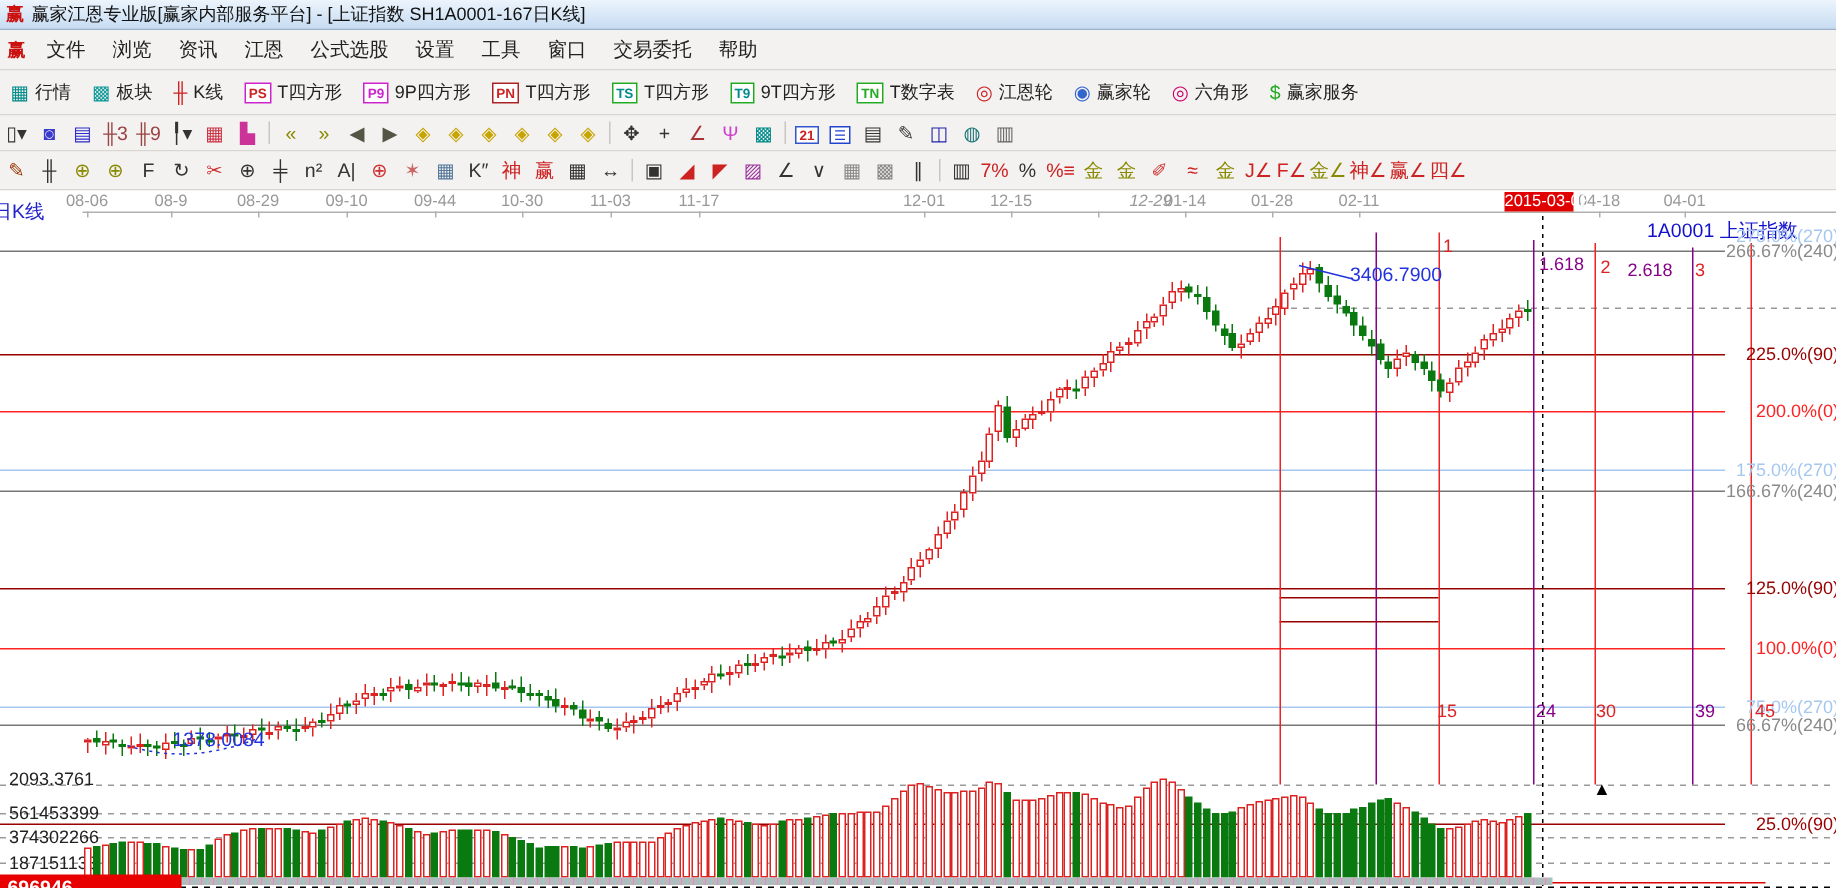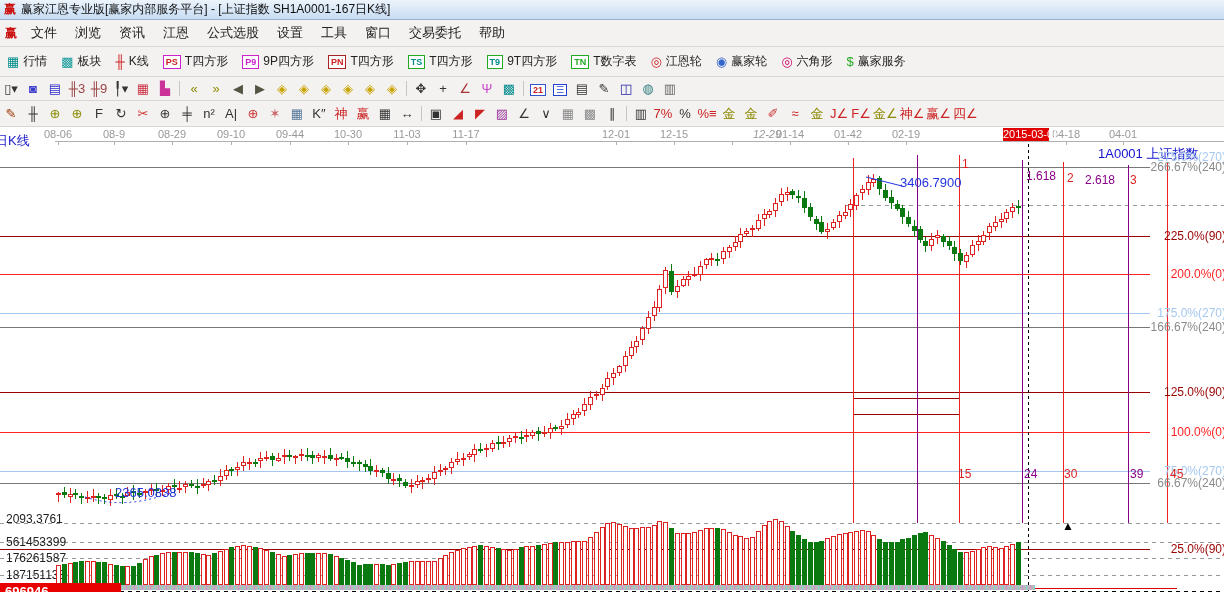--- a/index.html
+++ b/index.html
@@ -236,21 +236,21 @@
       <span class="ptl" style="color: rgb(136, 0, 136); left: 1085px; top: 47px;">2.618</span>
       <span class="ptl" style="color: rgb(221, 34, 34); left: 1130px; top: 47px;">3</span>
       <span class="ptl" style="color: rgb(221, 34, 34); left: 958px; top: 341px;">15</span>
       <span class="ptl" style="color: rgb(136, 0, 136); left: 1024px; top: 341px;">24</span>
       <span class="ptl" style="color: rgb(221, 34, 34); left: 1064px; top: 341px;">30</span>
       <span class="ptl" style="color: rgb(136, 0, 136); left: 1130px; top: 341px;">39</span>
       <span class="ptl" style="color: rgb(221, 34, 34); left: 1170px; top: 341px;">45</span>
       <span class="ptl" style="color: rgb(0, 0, 0); left: 1062px; top: 393px;">▲</span>
       <span class="lax" style="top: 385px;">2093.3761</span>
       <span class="lax" style="top: 408px;">561453399</span>
-      <span class="lax" style="top: 424px;">176261587</span>
+      <span class="lax" style="top: 424px;">374302266</span>
       <span class="lax" style="top: 441px;">187151133</span>
     </div>
   <div id="candlelayer">
       <div style="position: absolute; width: 1px; background: rgb(221, 34, 34); left: 58px; top: 365px; height: 10px;"></div>
       <div style="position: absolute; width: 5px; box-sizing: border-box; left: 56px; top: 366px; height: 2px; background: rgb(255, 255, 255); border: 1px solid rgb(221, 34, 34);"></div>
       <div style="position: absolute; width: 1px; background: rgb(10, 122, 16); left: 64px; top: 360px; height: 11px;"></div>
       <div style="position: absolute; width: 5px; box-sizing: border-box; left: 62px; top: 365px; height: 3px; background: rgb(10, 122, 16);"></div>
       <div style="position: absolute; width: 1px; background: rgb(221, 34, 34); left: 70px; top: 361px; height: 15px;"></div>
       <div style="position: absolute; width: 5px; box-sizing: border-box; left: 68px; top: 367px; height: 3px; background: rgb(255, 255, 255); border: 1px solid rgb(221, 34, 34);"></div>
       <div style="position: absolute; width: 1px; background: rgb(10, 122, 16); left: 75px; top: 362px; height: 10px;"></div>
@@ -749,21 +749,21 @@
       <div style="position: absolute; width: 5px; box-sizing: border-box; left: 999px; top: 421px; height: 37px; background: rgb(255, 255, 255); border: 1px solid rgb(221, 34, 34);"></div>
       <div style="position: absolute; width: 5px; box-sizing: border-box; left: 1004px; top: 419px; height: 39px; background: rgb(255, 255, 255); border: 1px solid rgb(221, 34, 34);"></div>
       <div style="position: absolute; width: 5px; box-sizing: border-box; left: 1010px; top: 417px; height: 41px; background: rgb(255, 255, 255); border: 1px solid rgb(221, 34, 34);"></div>
       <div style="position: absolute; width: 5px; box-sizing: border-box; left: 1016px; top: 415px; height: 43px; background: rgb(10, 122, 16);"></div>
     </div>
   <svg id="annot" width="1224" height="465" style="position:absolute;left:0;top:0;pointer-events:none">
     <path d="M85,370 Q125,383 170,366" fill="none" stroke="#2233dd" stroke-dasharray="2,3"></path>
     <path d="M866,50 L902,59" fill="none" stroke="#2233dd"></path>
   </svg>
   <span class="blue-val" id="hi-label" style="left: 900px; top: 48px;">3406.7900</span>
-  <span class="blue-val" id="lo-label" style="left: 115px; top: 358px;">2365.0838</span>
+  <span class="blue-val" id="lo-label" style="left: 115px; top: 358px;">1378.0084</span>
   <div id="axislayer">
       <span class="dlabel" style="left: 58px;">08-06</span>
       <div style="position: absolute; width: 1px; height: 4px; background: rgb(176, 176, 176); top: 14px; left: 58px;"></div>
       <span class="dlabel" style="left: 114px;">08-9</span>
       <div style="position: absolute; width: 1px; height: 4px; background: rgb(176, 176, 176); top: 14px; left: 114px;"></div>
       <span class="dlabel" style="left: 172px;">08-29</span>
       <div style="position: absolute; width: 1px; height: 4px; background: rgb(176, 176, 176); top: 14px; left: 172px;"></div>
       <span class="dlabel" style="left: 231px;">09-10</span>
       <div style="position: absolute; width: 1px; height: 4px; background: rgb(176, 176, 176); top: 14px; left: 231px;"></div>
       <span class="dlabel" style="left: 290px;">09-44</span>
@@ -775,23 +775,23 @@
       <span class="dlabel" style="left: 466px;">11-17</span>
       <div style="position: absolute; width: 1px; height: 4px; background: rgb(176, 176, 176); top: 14px; left: 466px;"></div>
       <span class="dlabel" style="left: 616px;">12-01</span>
       <div style="position: absolute; width: 1px; height: 4px; background: rgb(176, 176, 176); top: 14px; left: 616px;"></div>
       <span class="dlabel" style="left: 674px;">12-15</span>
       <div style="position: absolute; width: 1px; height: 4px; background: rgb(176, 176, 176); top: 14px; left: 674px;"></div>
       <span class="dlabel" style="left: 767px; font-style: italic;">12-29</span>
       <div style="position: absolute; width: 1px; height: 4px; background: rgb(176, 176, 176); top: 14px; left: 732px;"></div>
       <span class="dlabel" style="left: 790px;">01-14</span>
       <div style="position: absolute; width: 1px; height: 4px; background: rgb(176, 176, 176); top: 14px; left: 790px;"></div>
-      <span class="dlabel" style="left: 848px;">01-42</span>
+      <span class="dlabel" style="left: 848px;">01-28</span>
       <div style="position: absolute; width: 1px; height: 4px; background: rgb(176, 176, 176); top: 14px; left: 848px;"></div>
-      <span class="dlabel" style="left: 906px;">02-19</span>
+      <span class="dlabel" style="left: 906px;">02-11</span>
       <div style="position: absolute; width: 1px; height: 4px; background: rgb(176, 176, 176); top: 14px; left: 906px;"></div>
       <span class="dlabel" style="left: 1066px;">04-18</span>
       <div style="position: absolute; width: 1px; height: 4px; background: rgb(176, 176, 176); top: 14px; left: 1066px;"></div>
       <span class="dlabel" style="left: 1123px;">04-01</span>
       <div style="position: absolute; width: 1px; height: 4px; background: rgb(176, 176, 176); top: 14px; left: 1123px;"></div>
       <div class="datebox" style="left: 1003px; width: 46px;">2015-03-02</div>
     </div>
   <div class="vstrip"></div>
   <div class="badge">696946</div>
 </div>

